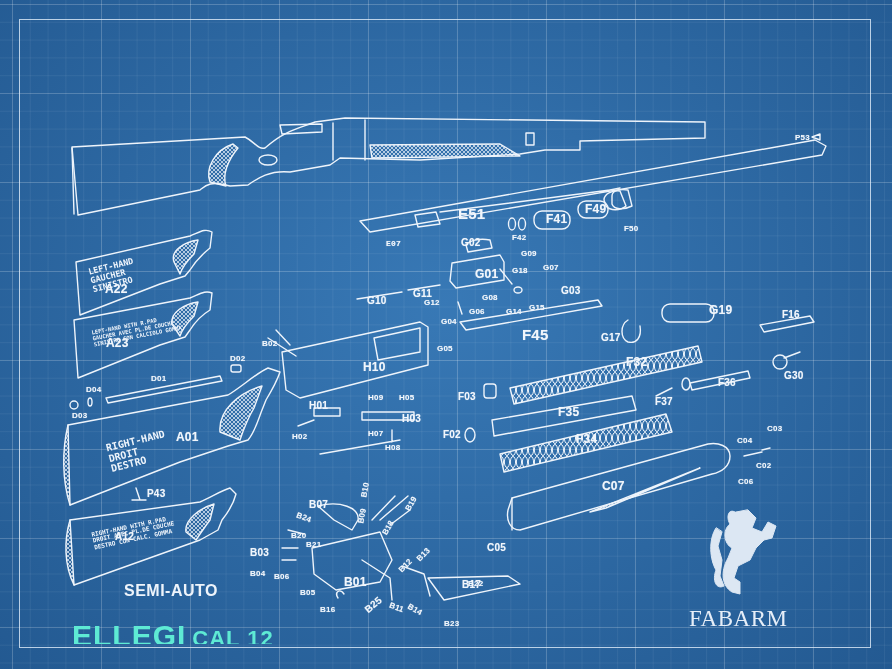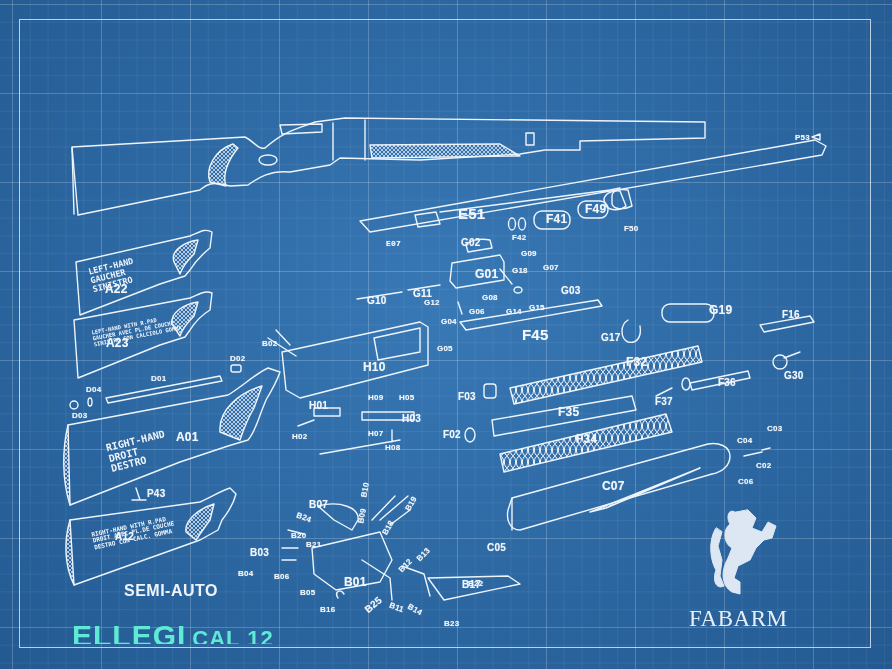--- a/index.html
+++ b/index.html
@@ -250,21 +250,21 @@
 <div class="lbl sm" style="left:399px;top:394px;">H05</div>
 <div class="lbl" style="left:402px;top:414px;">H03</div>
 <div class="lbl sm" style="left:368px;top:430px;">H07</div>
 <div class="lbl sm" style="left:385px;top:444px;">H08</div>
 
 <div class="lbl" style="left:309px;top:500px;">B07</div>
 <div class="lbl sm" style="left:296px;top:514px;transform:rotate(20deg);">B24</div>
 <div class="lbl sm" style="left:291px;top:532px;">B20</div>
 <div class="lbl sm" style="left:306px;top:541px;">B21</div>
 <div class="lbl" style="left:250px;top:548px;">B03</div>
-<div class="lbl sm" style="left:238px;top:570px;">B04</div>
+<div class="lbl sm" style="left:250px;top:570px;">B04</div>
 <div class="lbl sm" style="left:274px;top:573px;">B06</div>
 <div class="lbl sm" style="left:300px;top:589px;">B05</div>
 <div class="lbl med" style="left:344px;top:576px;">B01</div>
 <div class="lbl sm" style="left:320px;top:606px;">B16</div>
 <div class="lbl sm" style="left:355px;top:512px;transform:rotate(-80deg);">B09</div>
 <div class="lbl sm" style="left:358px;top:486px;transform:rotate(-80deg);">B10</div>
 <div class="lbl sm" style="left:404px;top:500px;transform:rotate(-60deg);">B19</div>
 <div class="lbl sm" style="left:381px;top:524px;transform:rotate(-60deg);">B18</div>
 <div class="lbl sm" style="left:398px;top:562px;transform:rotate(-45deg);">B12</div>
 <div class="lbl sm" style="left:416px;top:551px;transform:rotate(-45deg);">B13</div>

